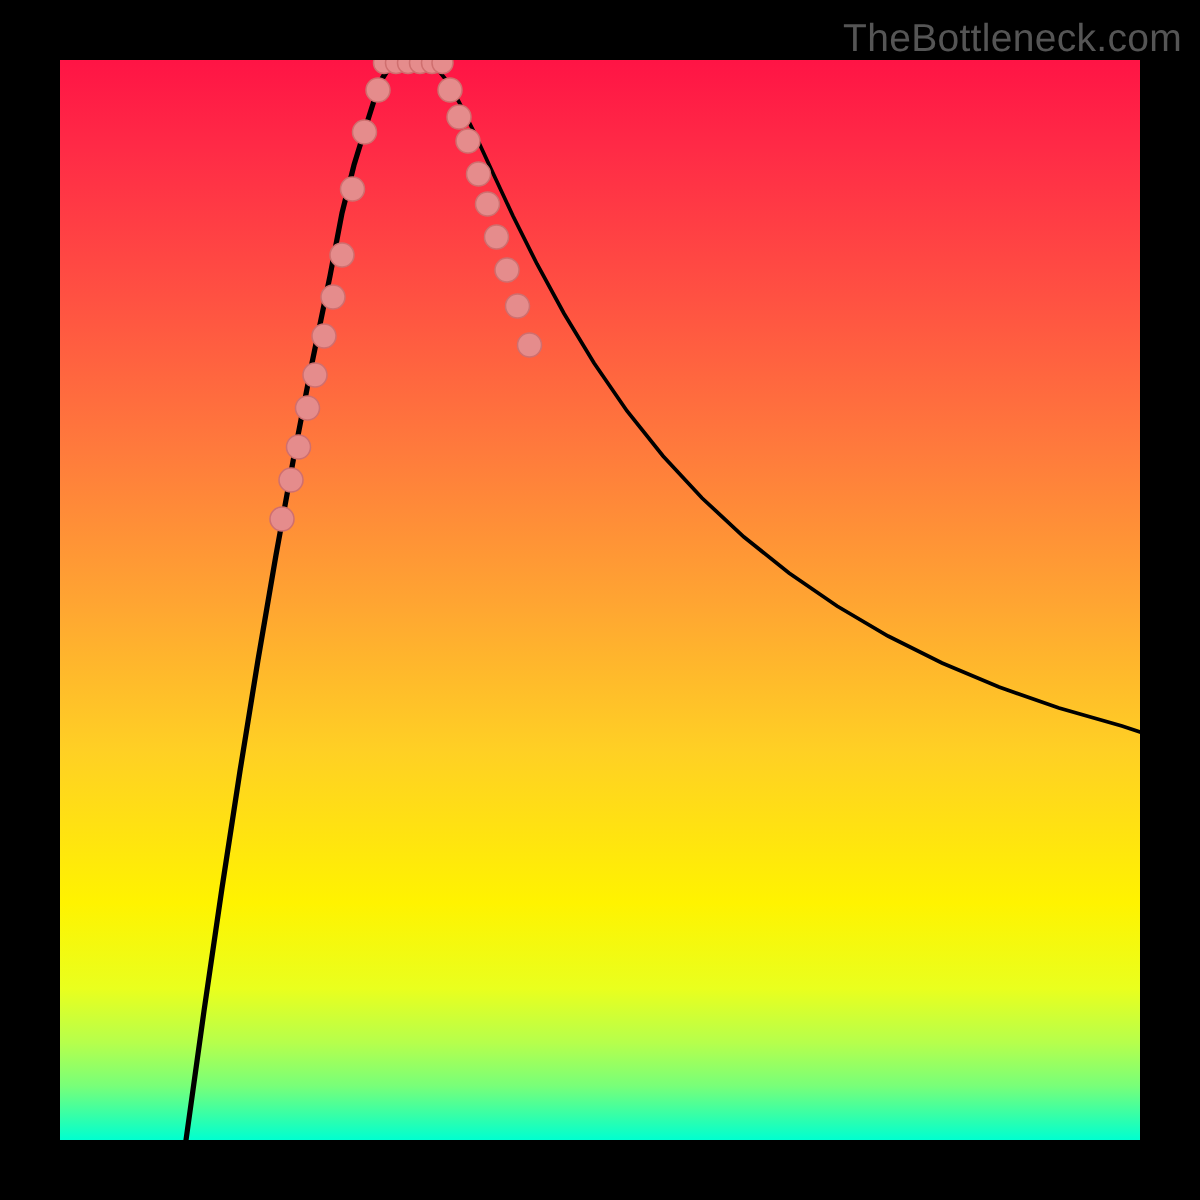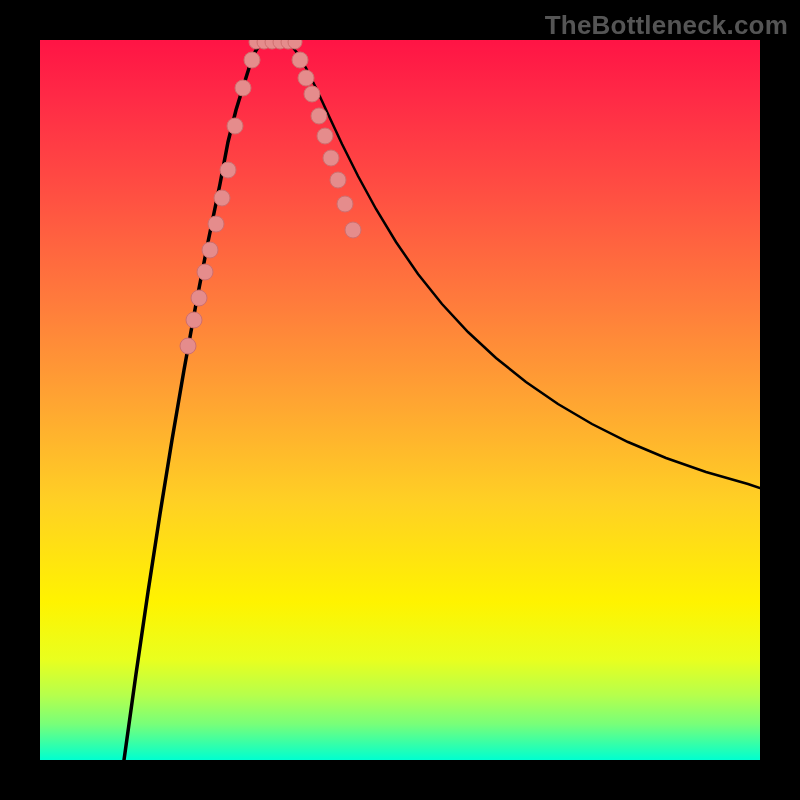--- a/index.html
+++ b/index.html
@@ -42,21 +42,20 @@
     );
   }
   .watermark {
     position: absolute;
     top: 10px;
     right: 12px;
     color: #555;
     font-size: 26px;
     letter-spacing: 0.2px;
     user-select: none;
-    font-weight: bold;
   }
   svg {
     position: absolute;
     left: 0;
     top: 0;
   }
 </style>
 </head>
 <body>
 

